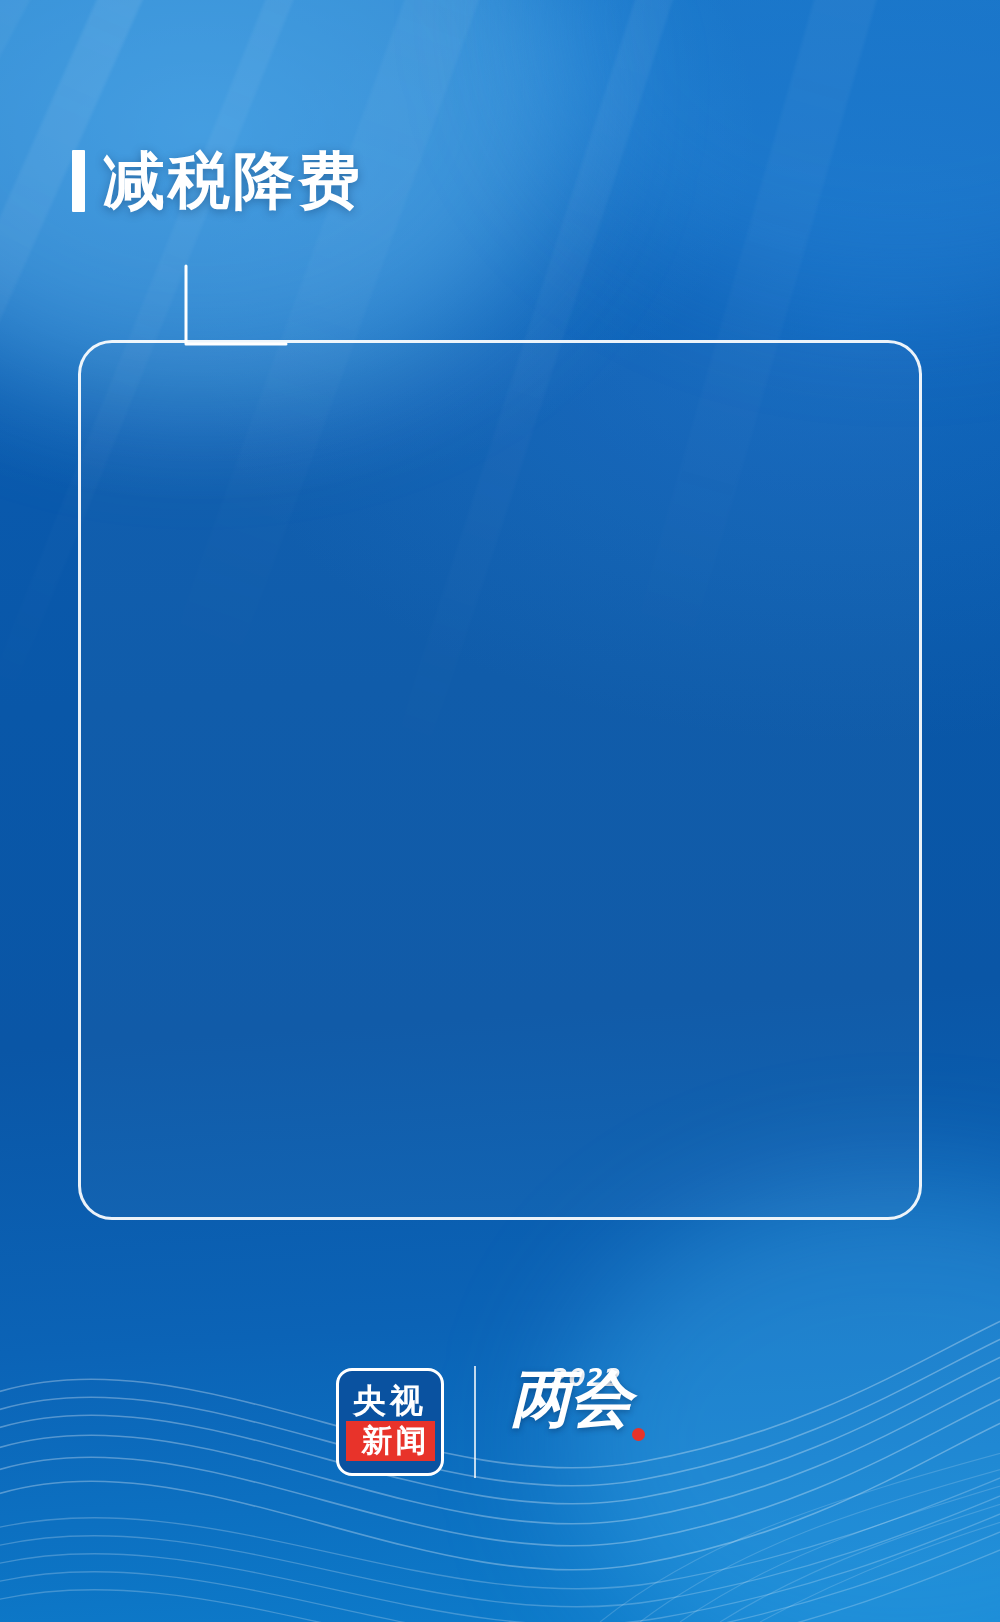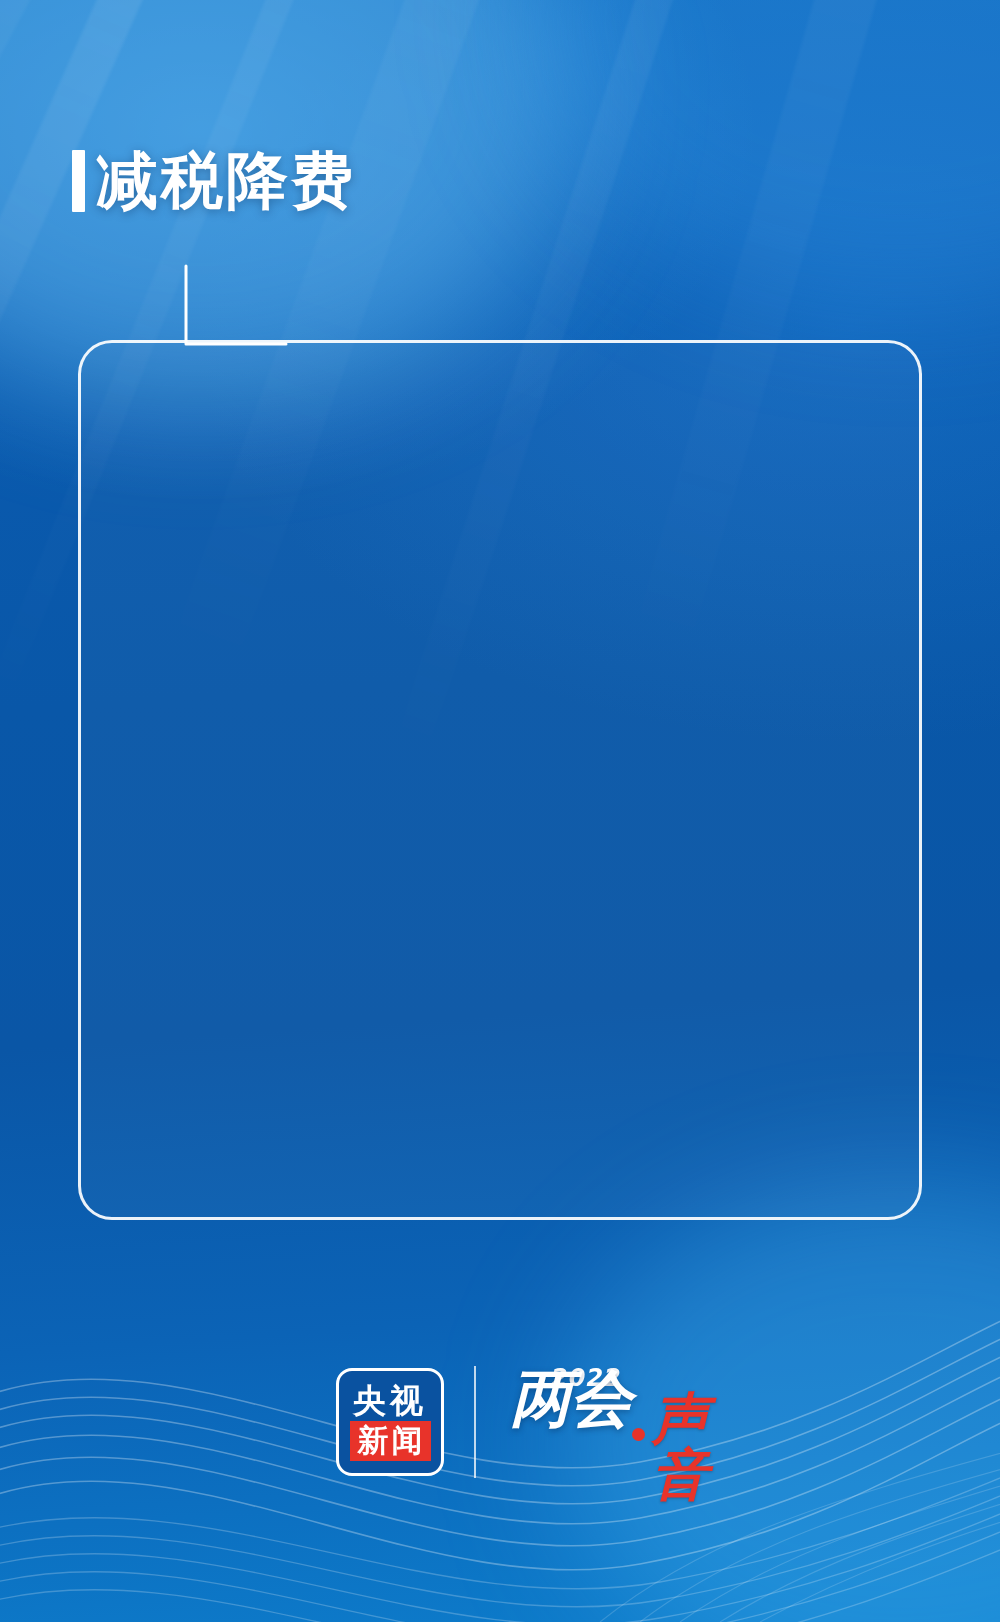--- a/index.html
+++ b/index.html
@@ -37,21 +37,21 @@
     filter: blur(60px);
   }
 
   
   .headline-wrap {
     position: absolute;
     left: 72px;
     top: 150px;
     display: flex;
     align-items: center;
-    gap: 11px;
+    gap: 18px;
   }
   .headline-bar {
     width: 13px;
     height: 62px;
     background: #ffffff;
     border-radius: 1px;
   }
   .headline-text {
     color: #ffffff;
     font-size: 62px;
@@ -145,21 +145,21 @@
     line-height: 1;
     font-family: "DejaVu Sans", "Liberation Sans", sans-serif;
   }
   .cctv-bottom {
     background: #e8332a;
     color: #ffffff;
     font-size: 31px;
     font-weight: bold;
     letter-spacing: 3px;
     line-height: 1;
-    padding: 4px 5px 5px 8px;
+    padding: 4px 5px 5px 16px;
     font-family: "DejaVu Sans", "Liberation Sans", sans-serif;
   }
   .divider {
     width: 2px;
     height: 112px;
     background: rgba(255,255,255,0.75);
   }
   .brand {
     position: relative;
     width: 250px;
@@ -271,17 +271,16 @@
   <div class="footer">
     <div class="cctv-logo">
       <div class="cctv-top">央视</div>
       <div class="cctv-bottom">新闻</div>
     </div>
     <div class="divider"></div>
     <div class="brand">
       <div class="brand-year">2022</div>
       <div class="brand-lianghui">两会</div>
       <div class="brand-dot"></div>
-      <div class="brand-shengyin">声音</div>
     </div>
   </div>
 
 </div>
 
 </body></html>

